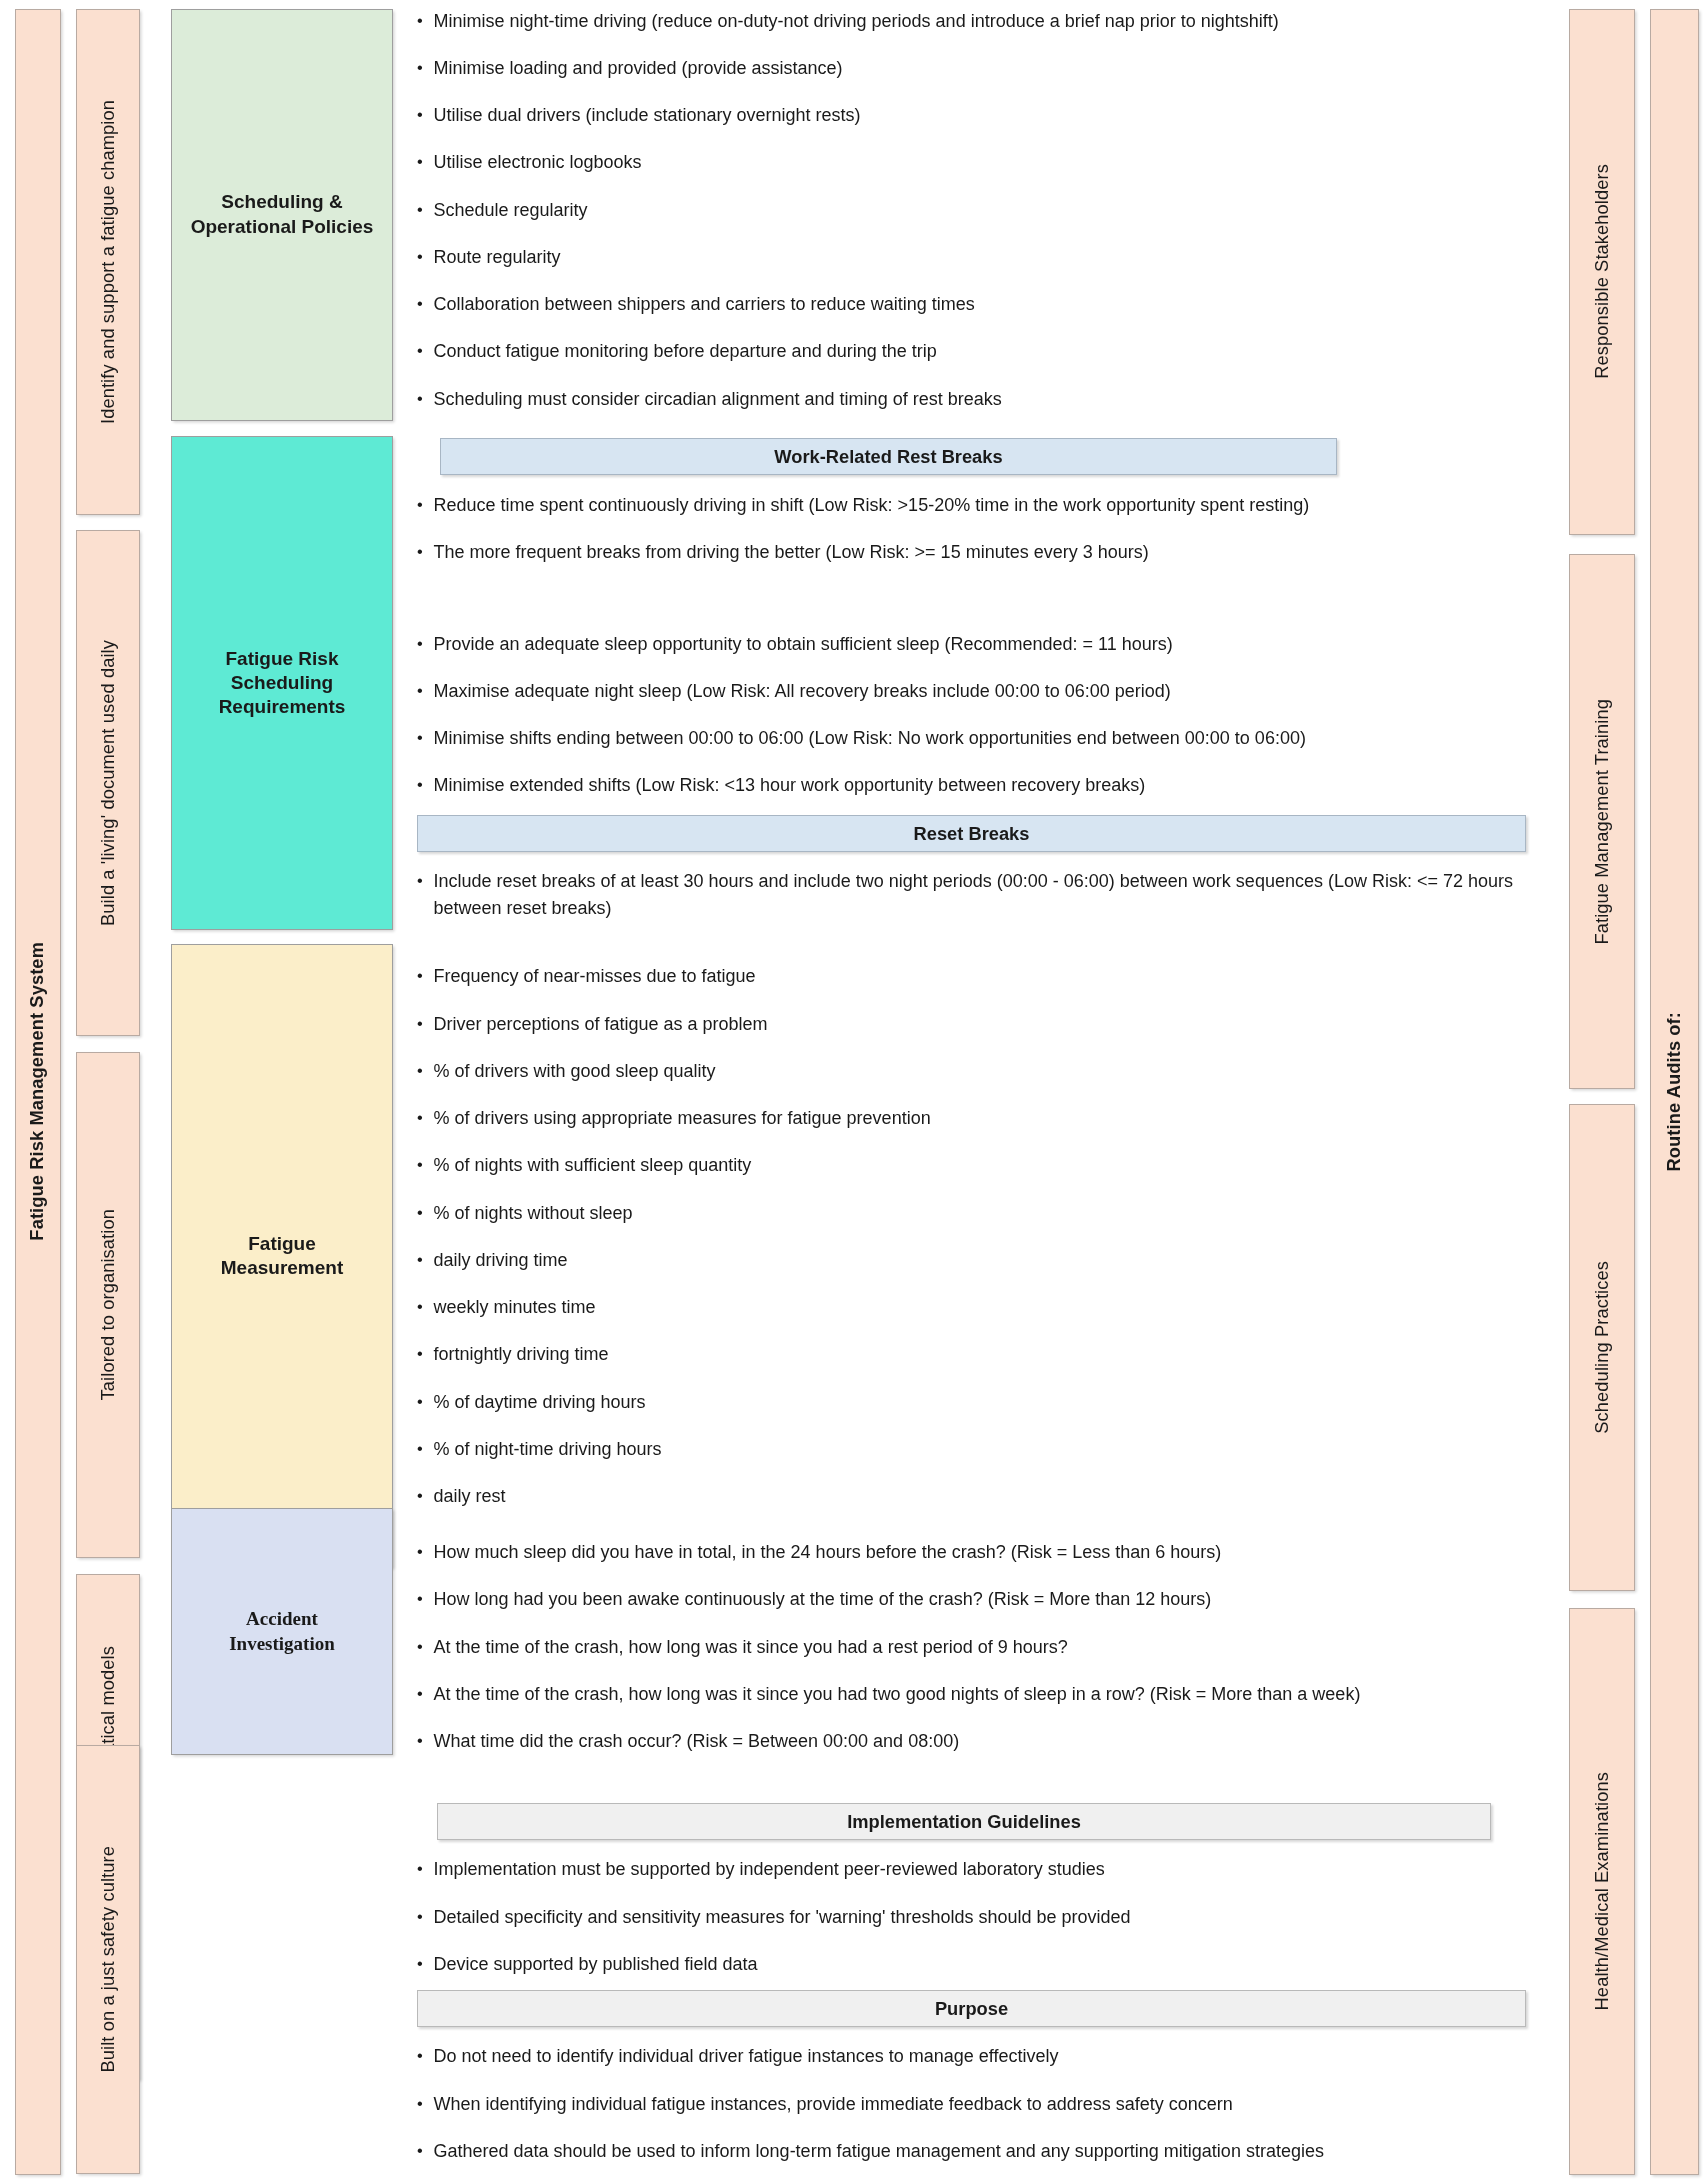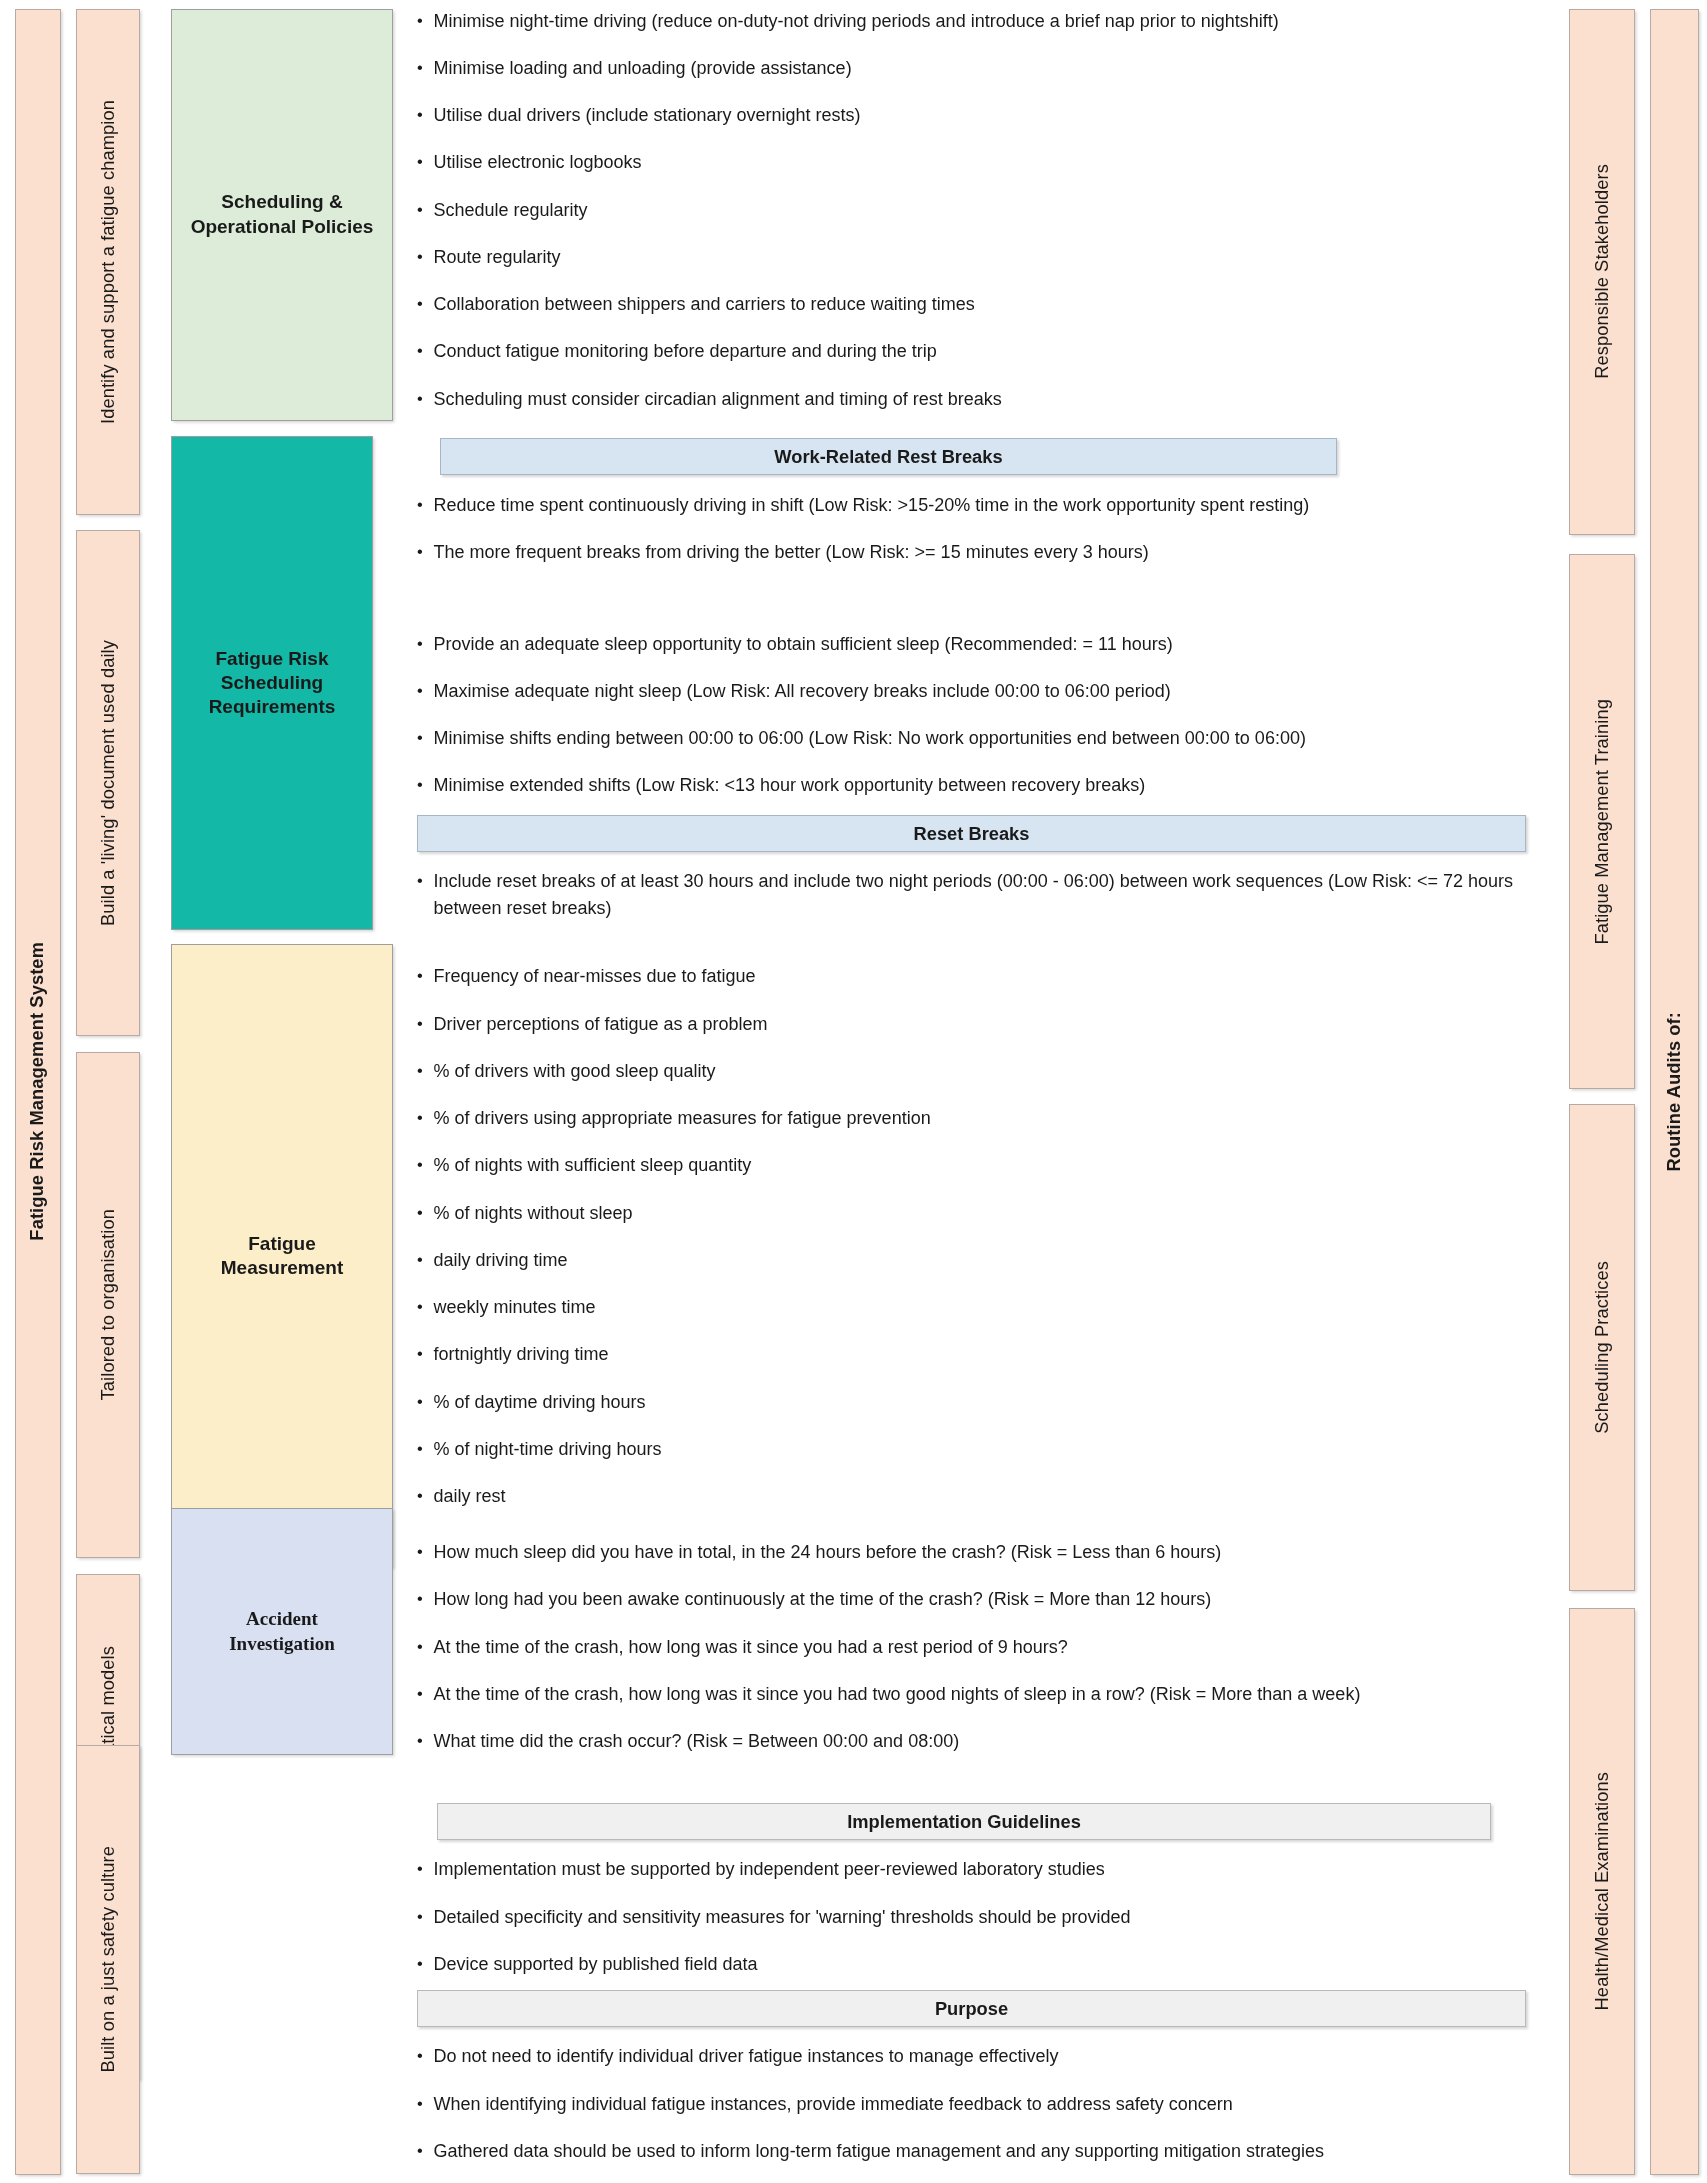--- a/index.html
+++ b/index.html
@@ -139,21 +139,21 @@
       <span class="label">Operational Policies</span>
     </div>
   </div>
 
   <div class="bullet-row" style="left:417px; top:7.7px; width:1109px;">
     <span class="bullet-dot">•</span>
     <span class="bullet-text">Minimise night-time driving (reduce on-duty-not driving periods and introduce a brief nap prior to nightshift)</span>
   </div>
   <div class="bullet-row" style="left:417px; top:55px; width:1109px;">
     <span class="bullet-dot">•</span>
-    <span class="bullet-text">Minimise loading and unloading (provide assistance)</span>
+    <span class="bullet-text">Minimise loading and provided (provide assistance)</span>
   </div>
   <div class="bullet-row" style="left:417px; top:102px; width:1109px;">
     <span class="bullet-dot">•</span>
     <span class="bullet-text">Utilise dual drivers (include stationary overnight rests)</span>
   </div>
   <div class="bullet-row" style="left:417px; top:149px; width:1109px;">
     <span class="bullet-dot">•</span>
     <span class="bullet-text">Utilise electronic logbooks</span>
   </div>
   <div class="bullet-row" style="left:417px; top:197px; width:1109px;">
@@ -170,21 +170,21 @@
   </div>
   <div class="bullet-row" style="left:417px; top:338px; width:1109px;">
     <span class="bullet-dot">•</span>
     <span class="bullet-text">Conduct fatigue monitoring before departure and during the trip</span>
   </div>
   <div class="bullet-row" style="left:417px; top:386px; width:1109px;">
     <span class="bullet-dot">•</span>
     <span class="bullet-text">Scheduling must consider circadian alignment and timing of rest breaks</span>
   </div>
 
-  <div class="catbox" style="left:171px; top:436px; width:202px; height:494px; background:#14b8a6;">
+  <div class="catbox" style="left:171px; top:436px; width:222px; height:494px; background:#5eead4;">
     <div>
       <span class="label">Fatigue Risk</span>
       <span class="label">Scheduling</span>
       <span class="label">Requirements</span>
     </div>
   </div>
 
   <div class="subhead" style="left:440px; top:438px; width:897px; height:37px;">
     <span>Work-Related Rest Breaks</span>
   </div>

